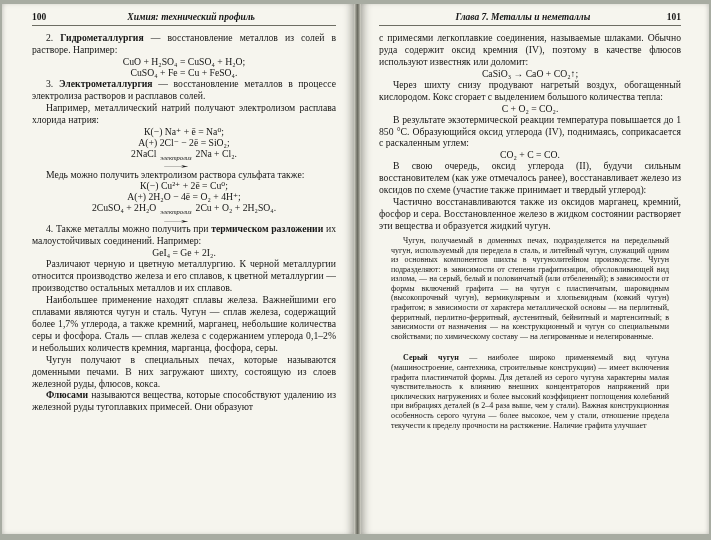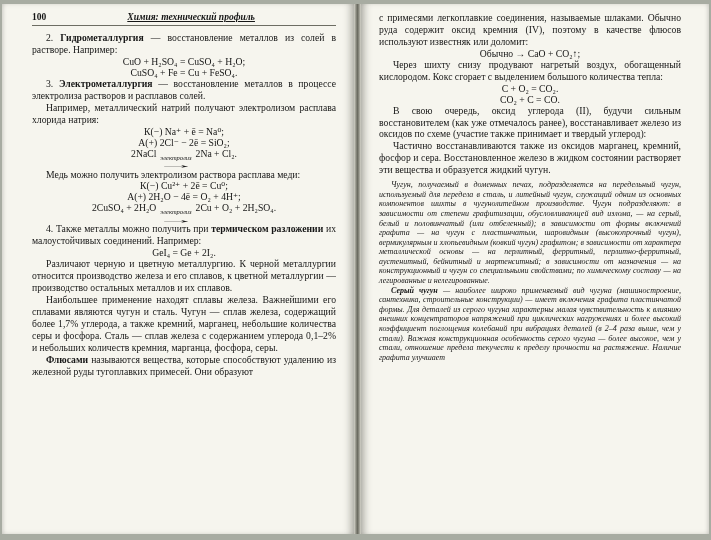--- a/index.html
+++ b/index.html
@@ -37,21 +37,21 @@
     background:linear-gradient(to right,#d6d5cc,#8d8d82 30%,#6c6c62 50%,#8d8d82 70%,#d6d5cc);
   }
   .header {
     display:flex; align-items:baseline;
     font-size:9.5px; font-weight:bold;
     padding-bottom:3px;
     border-bottom:1px solid #6d6d63;
     margin-bottom:6px;
   }
   .header .num { font-style:normal; }
-  .header .title { flex:1; text-align:center; font-style:italic;text-decoration:underline; }
+  .header .title { flex:1; text-align:center; font-style:italic; }
   .para {
     font-size:9.7px;
     line-height:1.23;
     text-align:justify;
     margin:0;
     text-indent:14px;
   }
   .para.noindent { text-indent:0; }
   .lead { font-weight:bold; }
   .lead-bold { font-weight:bold; }
@@ -67,23 +67,22 @@
     align-items:center;
     vertical-align:-3px;
     margin:0 4px;
   }
   .rxn-label { display:block; font-size:6.5px; font-style:italic; line-height:1; }
   .rxn-arrow { display:block; font-size:10px; line-height:0.75; transform:scaleX(4); }
   .small {
     font-size:8px;
     line-height:1.2;
     text-align:justify;
-    margin:0;
+    margin:12px;
     text-indent:12px;
-    font-style:italic;
   }
   .small-gap { margin-top:4px; }
 </style>
 </head>
 <body>
 
 <div class="spread">
 
   <div class="page page-left">
     <div class="header">
@@ -103,54 +102,60 @@
     <div class="formula">К(−) Na⁺ + ē = Na⁰;</div>
     <div class="formula">А(+) 2Cl⁻ − 2ē = SiO₂;</div>
 
     <div class="formula">
       <span>2NaCl</span><span class="rxn">
           <span class="rxn-label">электролиз</span>
           <span class="rxn-arrow">→</span>
         </span><span>2Na + Cl₂.</span>
     </div>
 
-    <p class="para">Медь можно получить электролизом раствора расплава меди:</p>
+    <p class="para">Медь можно получить электролизом раствора сульфата также:</p>
 
     <div class="formula">К(−) Cu²⁺ + 2ē = Cu⁰;</div>
     <div class="formula">А(+) 2H₂O − 4ē = O₂ + 4H⁺;</div>
 
     <div class="formula">
       <span>2CuSO₄ + 2H₂O</span><span class="rxn">
           <span class="rxn-label">электролиз</span>
           <span class="rxn-arrow">→</span>
         </span><span>2Cu + O₂ + 2H₂SO₄.</span>
     </div>
 
     <p class="para"><span>4. Также металлы можно получить при </span><span class="lead">термическом разложении</span><span> их малоустойчивых соединений. Например:</span></p>
 
     <div class="formula">GeI₄ = Ge + 2I₂.</div>
 
     <p class="para">Различают черную и цветную металлургию. К черной металлургии относится производство железа и его сплавов, к цветной металлургии — производство остальных металлов и их сплавов.</p>
     <p class="para">Наибольшее применение находят сплавы железа. Важнейшими его сплавами являются чугун и сталь. Чугун — сплав железа, содержащий более 1,7% углерода, а также кремний, марганец, небольшие количества серы и фосфора. Сталь — сплав железа с содержанием углерода 0,1–2% и небольших количеств кремния, марганца, фосфора, серы.</p>
+    <p class="para">Чугун получают в специальных печах, которые называются доменными печами. В них загружают шихту, состоящую из слоев железной руды, флюсов, кокса.</p>
 
     <p class="para"><span class="lead">Флюсами</span><span> называются вещества, которые способствуют удалению из железной руды тугоплавких примесей. Они образуют</span></p>
   </div>
 
   <div class="gutter"></div>
 
   <div class="page page-right">
+    <div class="header">
+      <span class="title">Глава 7.  Металлы и неметаллы</span>
+      <span class="num">101</span>
+    </div>
 
     <p class="para noindent">с примесями легкоплавкие соединения, называемые шлаками. Обычно руда содержит оксид кремния (IV), поэтому в качестве флюсов используют известняк или доломит:</p>
 
-    <div class="formula">Обычно → CaO + CO₂↑;</div>
+    <div class="formula">CaSiO₃ → CaO + CO₂↑;</div>
 
     <p class="para">Через шихту снизу продувают нагретый воздух, обогащенный кислородом. Кокс сгорает с выделением большого количества тепла:</p>
 
     <div class="formula">C + O₂ = CO₂.</div>
 
+    <p class="para">В результате экзотермической реакции температура повышается до 1 850 °C. Образующийся оксид углерода (IV), поднимаясь, соприкасается с раскаленным углем:</p>
 
     <div class="formula">CO₂ + C = CO.</div>
 
     <p class="para">В свою очередь, оксид углерода (II), будучи сильным восстановителем (как уже отмечалось ранее), восстанавливает железо из оксидов по схеме (участие также принимает и твердый углерод):</p>
 
 
     <p class="para">Частично восстанавливаются также из оксидов марганец, кремний, фосфор и сера. Восстановленное железо в жидком состоянии растворяет эти вещества и образуется жидкий чугун.</p>
 
     <p class="small small-gap">Чугун, получаемый в доменных печах, подразделяется на передельный чугун, используемый для передела в сталь, и литейный чугун, служащий одним из основных компонентов шихты в чугунолитейном производстве. Чугун подразделяют: в зависимости от степени графитизации, обусловливающей вид излома, — на серый, белый и половинчатый (или отбеленный); в зависимости от формы включений графита — на чугун с пластинчатым, шаровидным (высокопрочный чугун), вермикулярным и хлопьевидным (ковкий чугун) графитом; в зависимости от характера металлической основы — на перлитный, ферритный, перлитно-ферритный, аустенитный, бейнитный и мартенситный; в зависимости от назначения — на конструкционный и чугун со специальными свойствами; по химическому составу — на легированные и нелегированные.</p>
 

